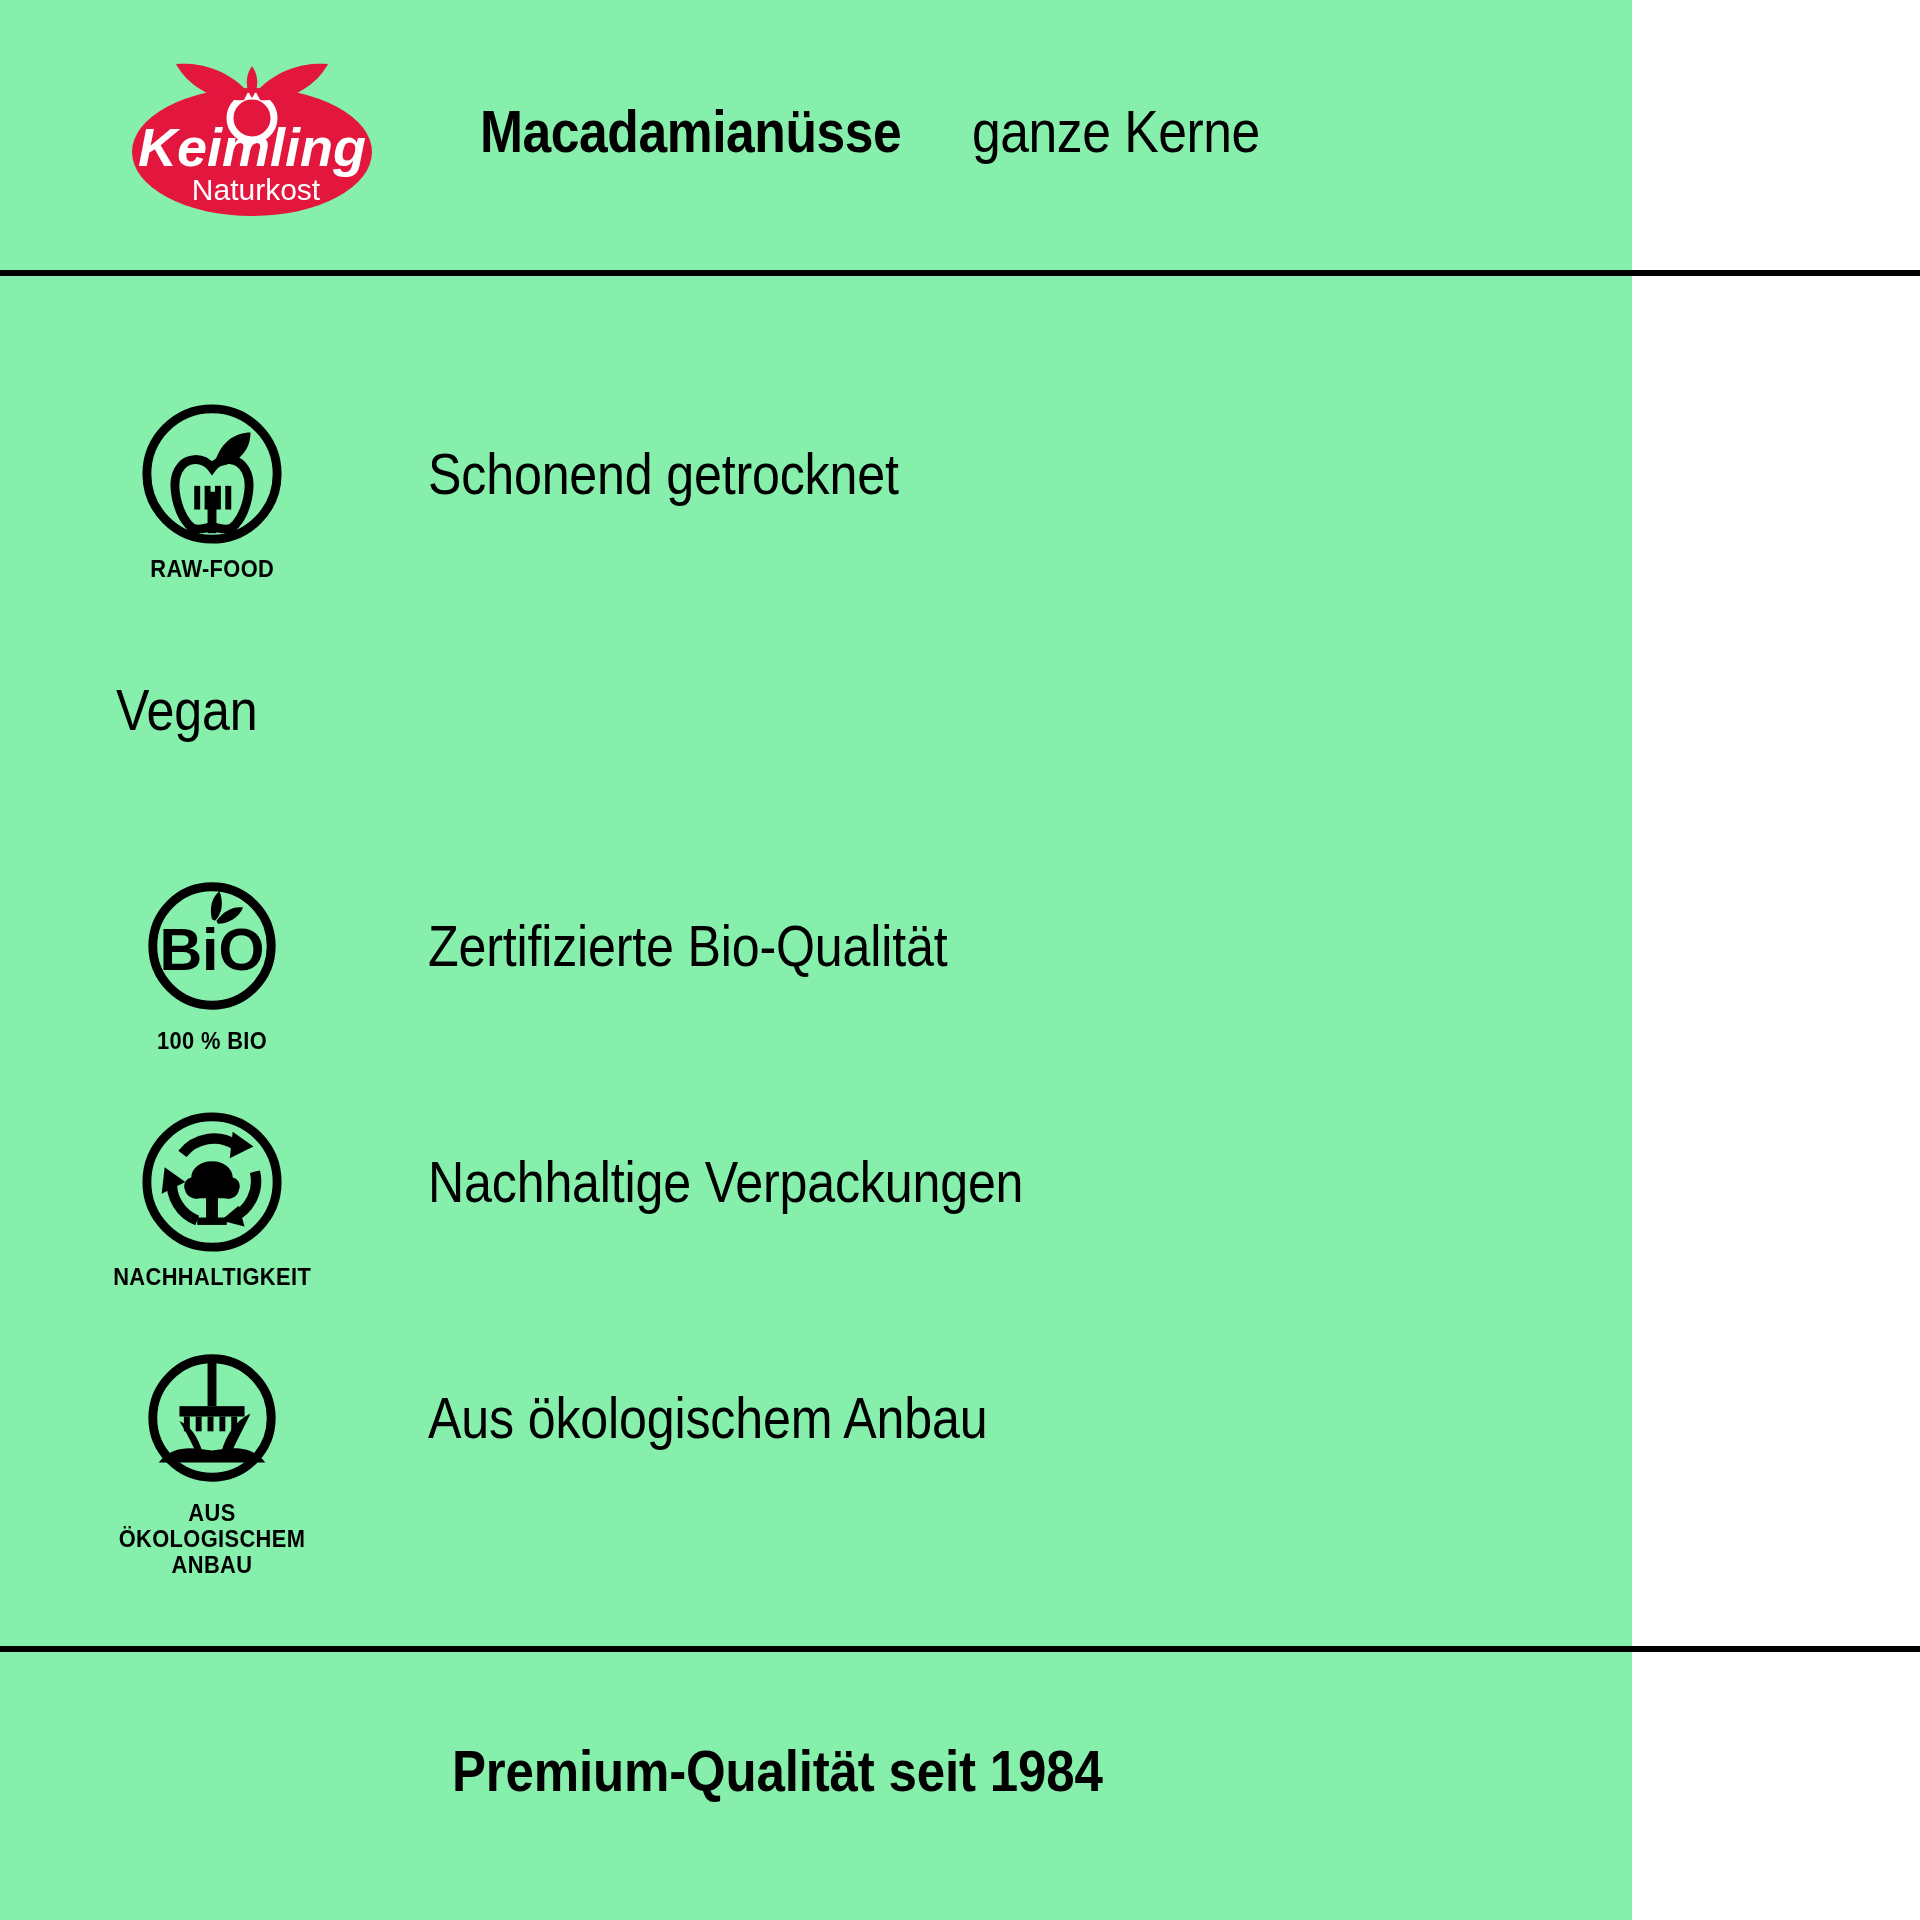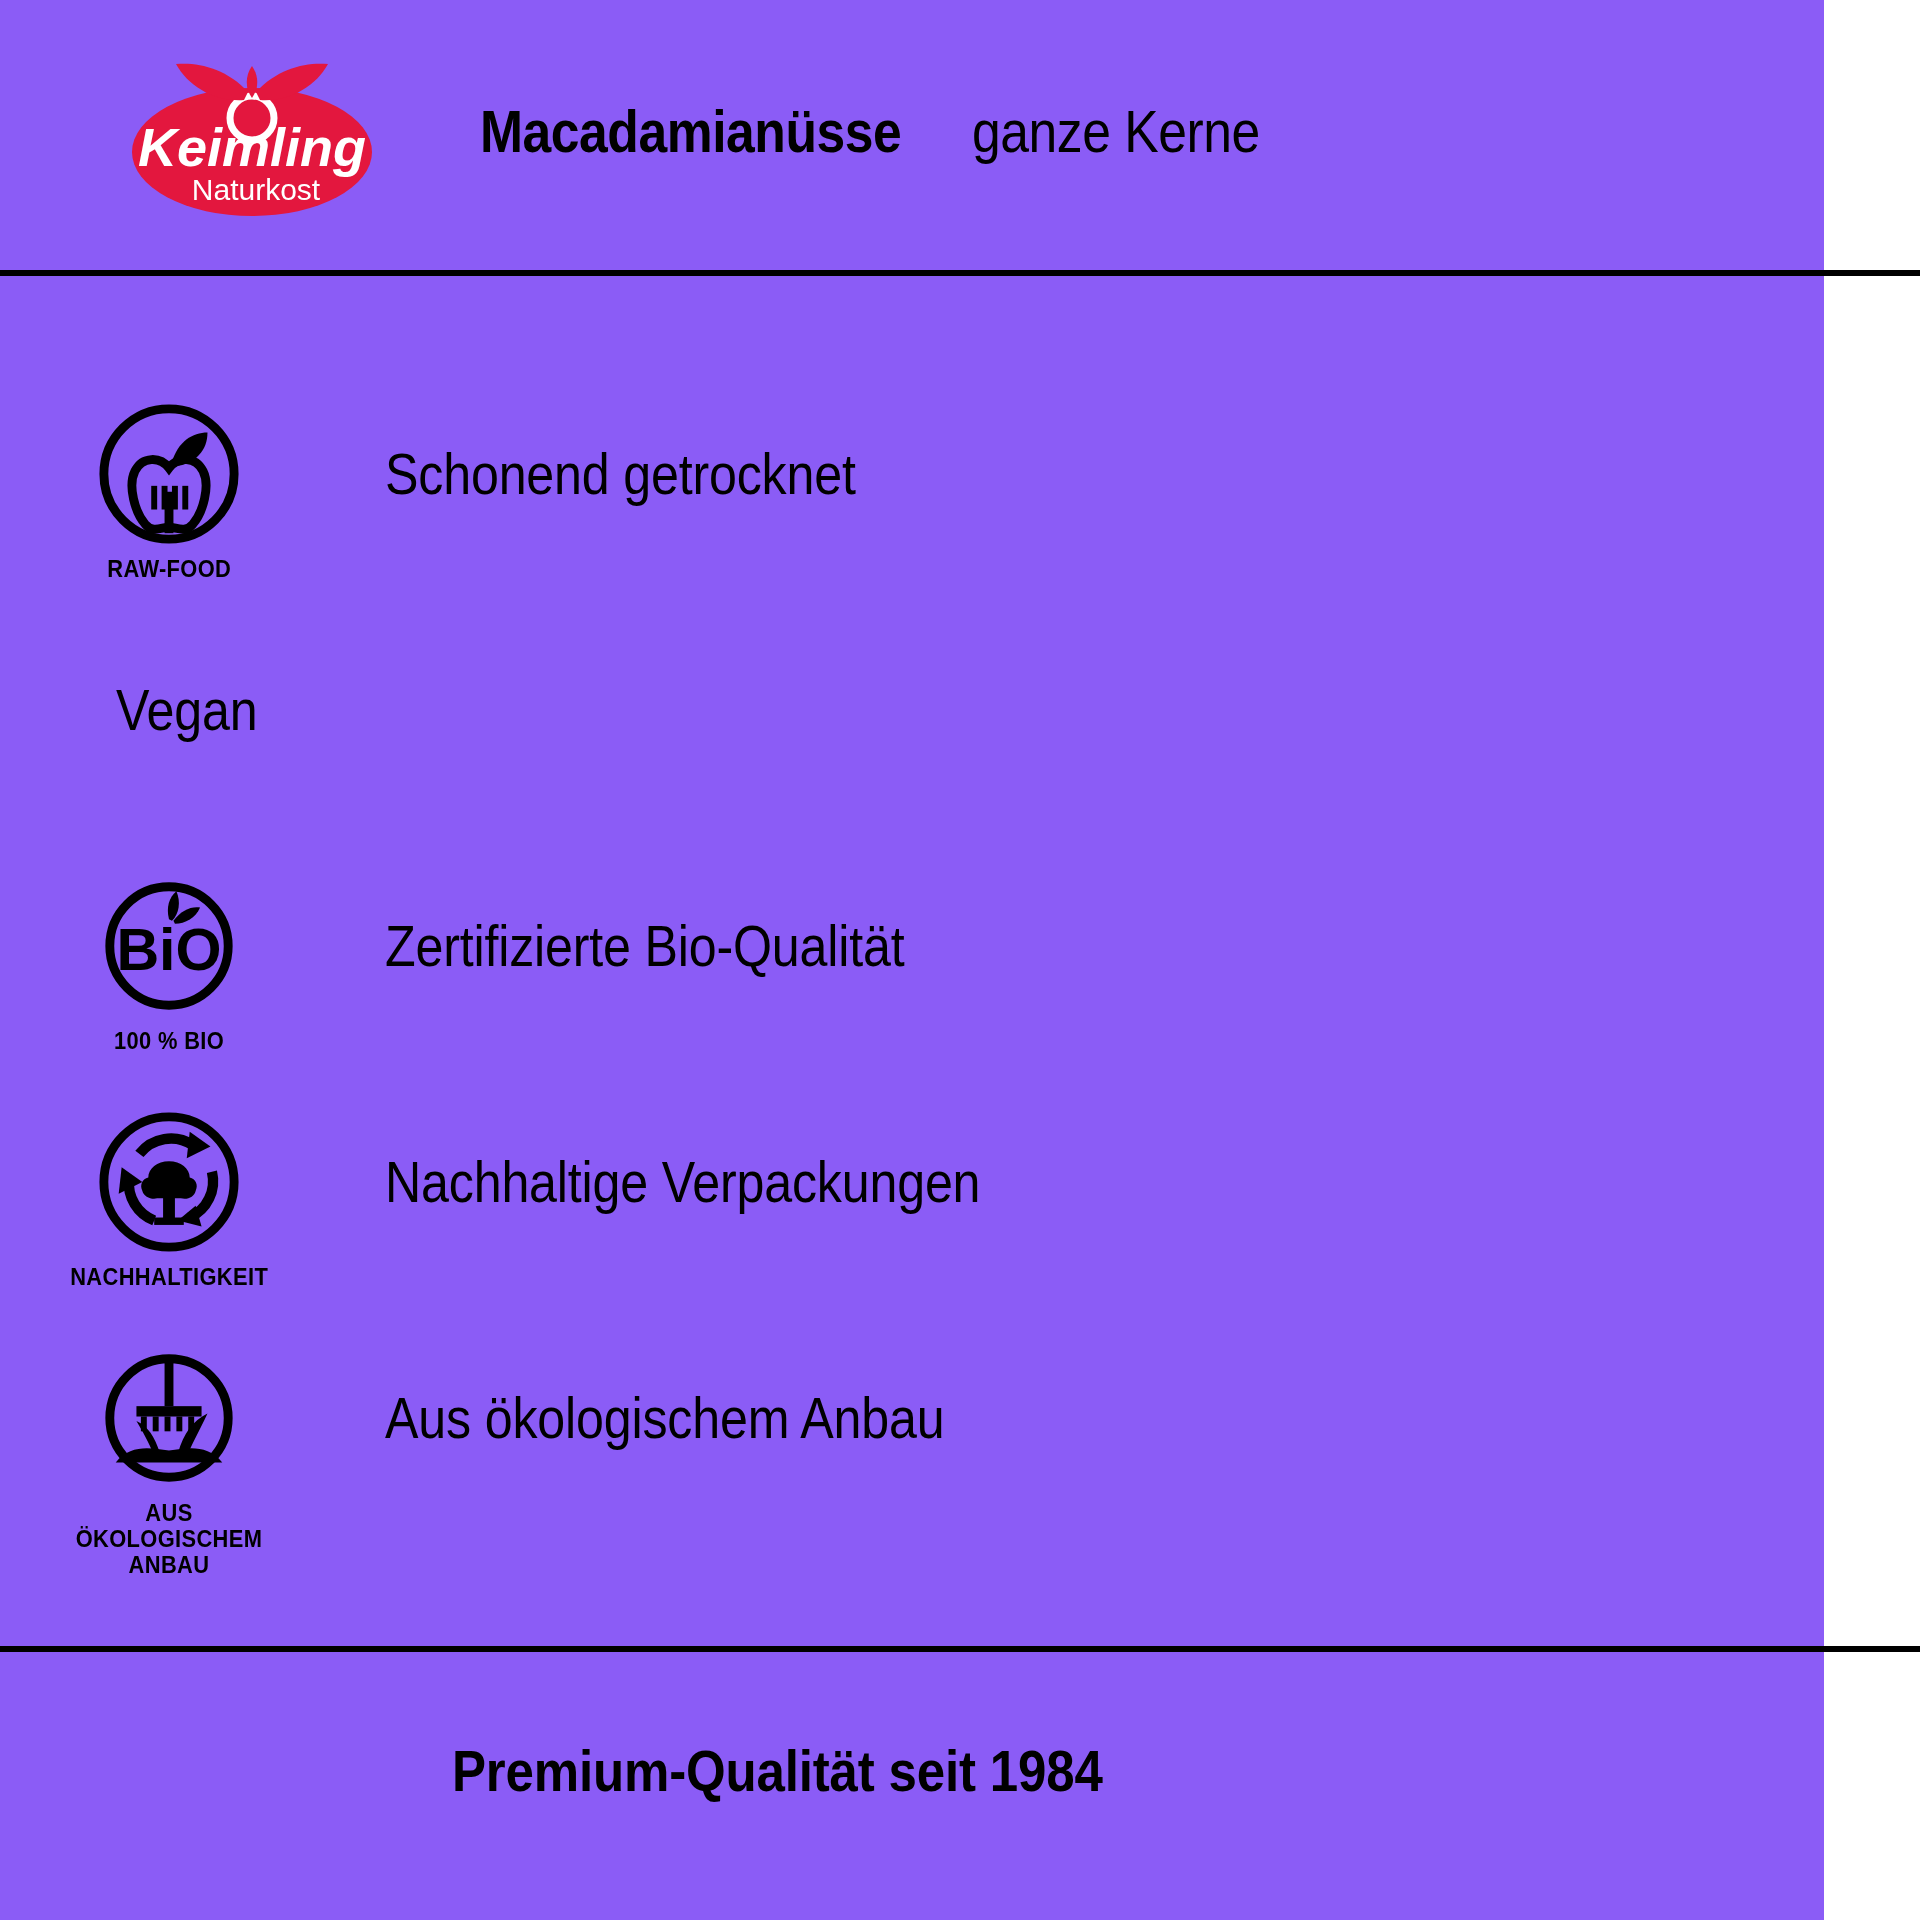--- a/index.html
+++ b/index.html
@@ -10,25 +10,25 @@
   body {
     width: 1920px;
     height: 1920px;
     font-family: "Liberation Sans", sans-serif;
     color: #000000;
     overflow: hidden;
     position: relative;
   }
 
   .page {
-    width: 1824px;
+    width: 1632px;
     height: 1920px;
     position: relative;
     box-sizing: border-box;
-    background: #8b5cf6;
+    background: #86efac;
   }
 
   
   .header {
     position: absolute;
     left: 0;
     top: 0;
     width: 1920px;
     height: 272px;
     display: flex;
@@ -85,21 +85,21 @@
   }
   .feature-row {
     position: relative;
     height: 236px;
     display: flex;
     align-items: flex-start;
   }
   .badge {
     position: relative;
     width: 200px;
-    margin-left: 69px;
+    margin-left: 112px;
     display: flex;
     flex-direction: column;
     align-items: center;
   }
   .badge-mark {
     width: 148px;
     height: 148px;
     display: block;
     text-decoration: underline;
   }

